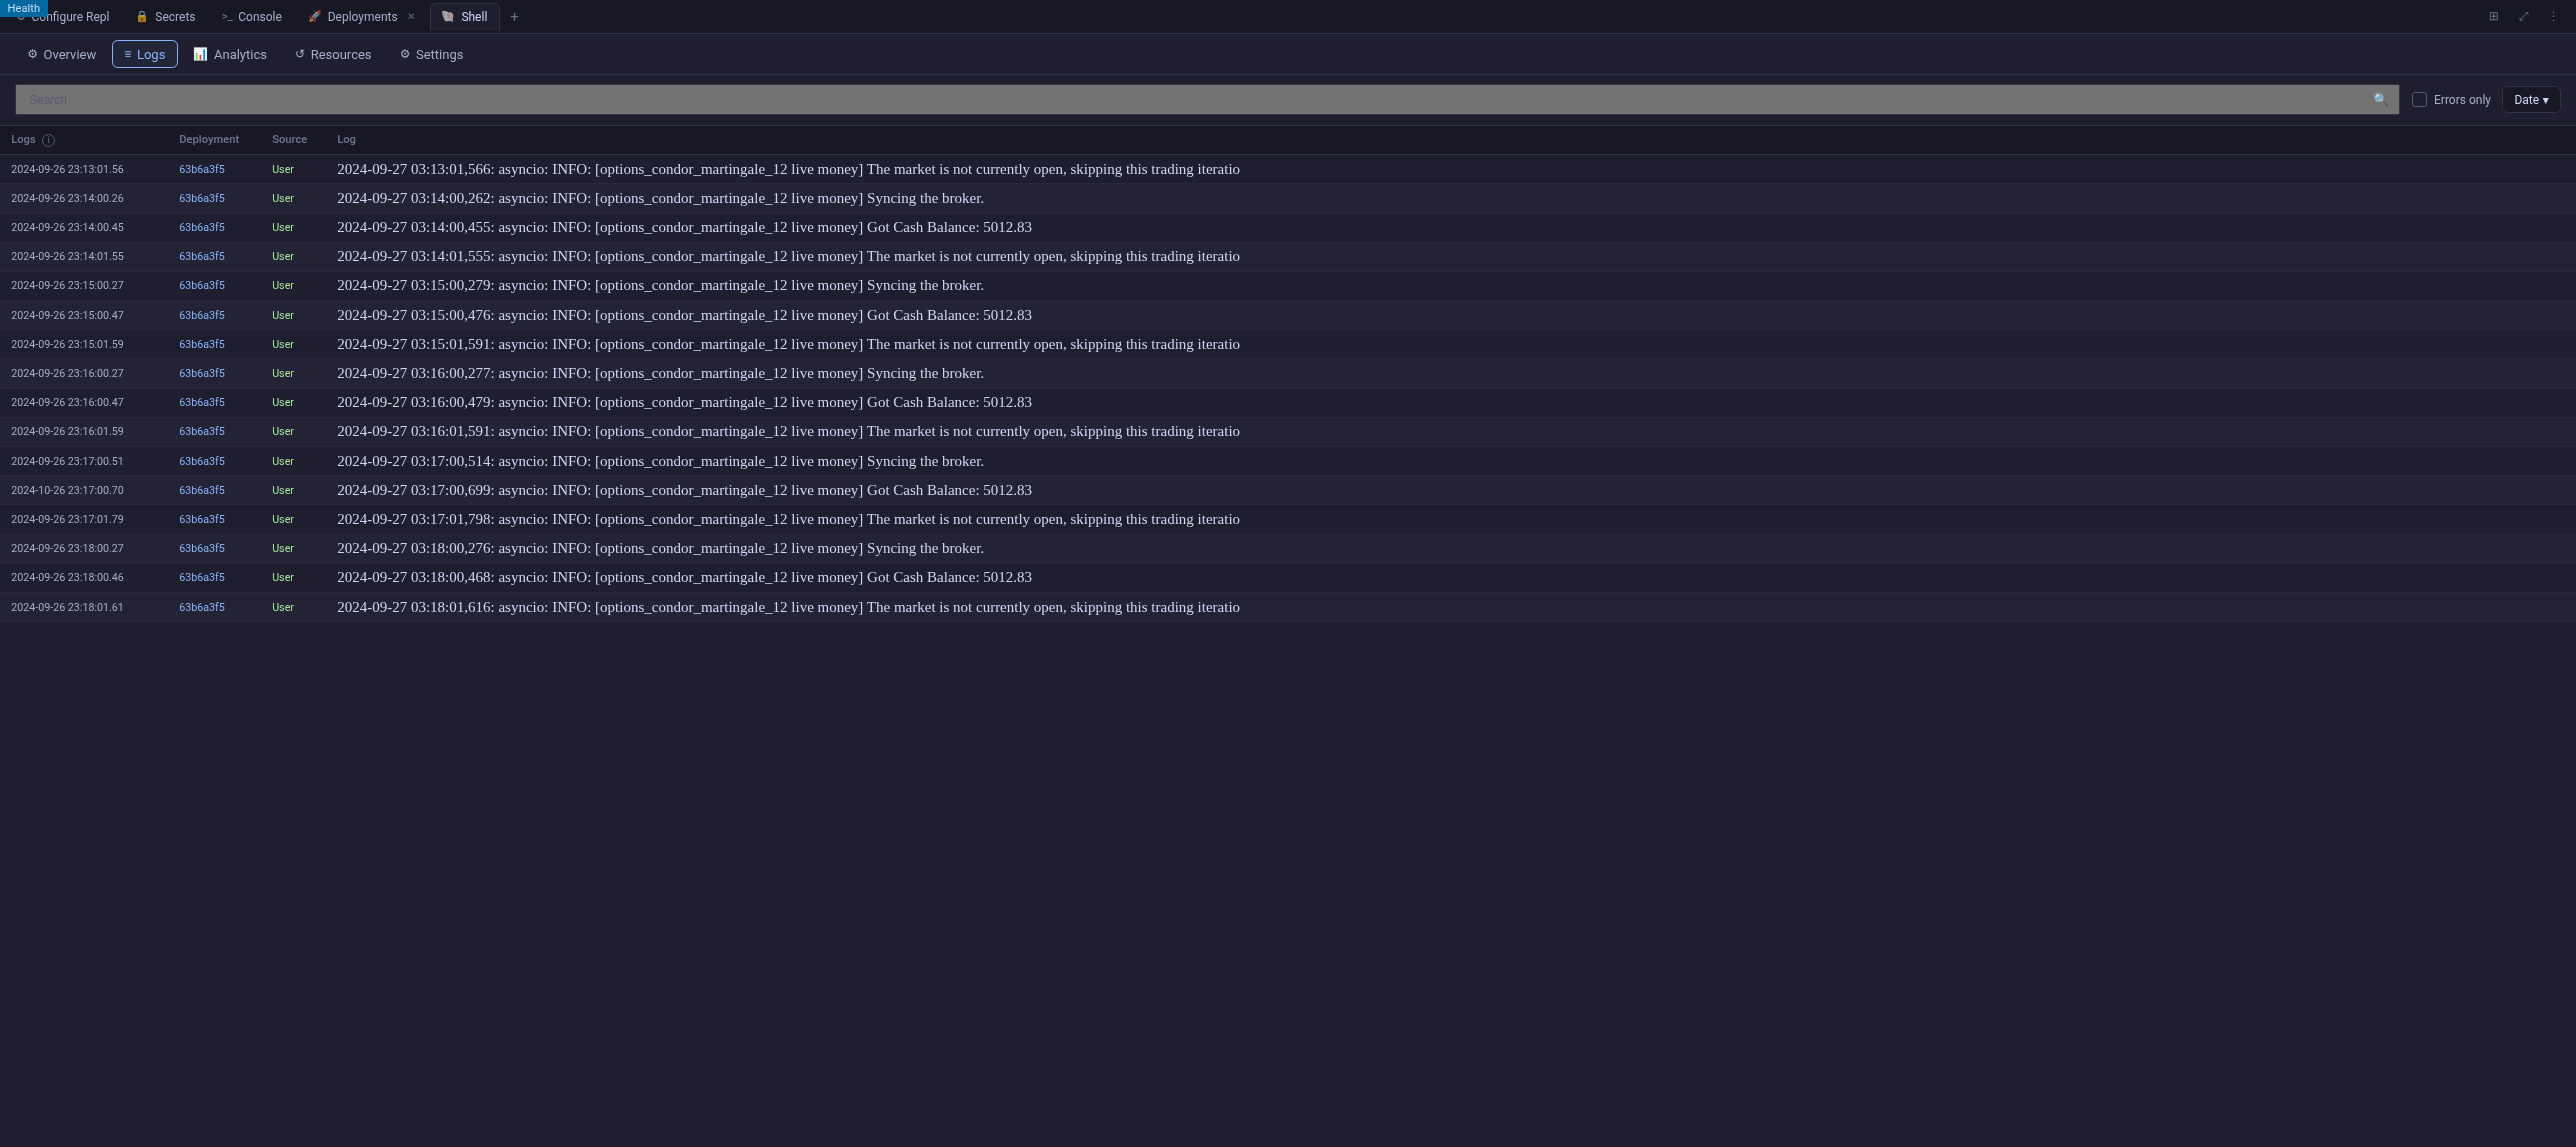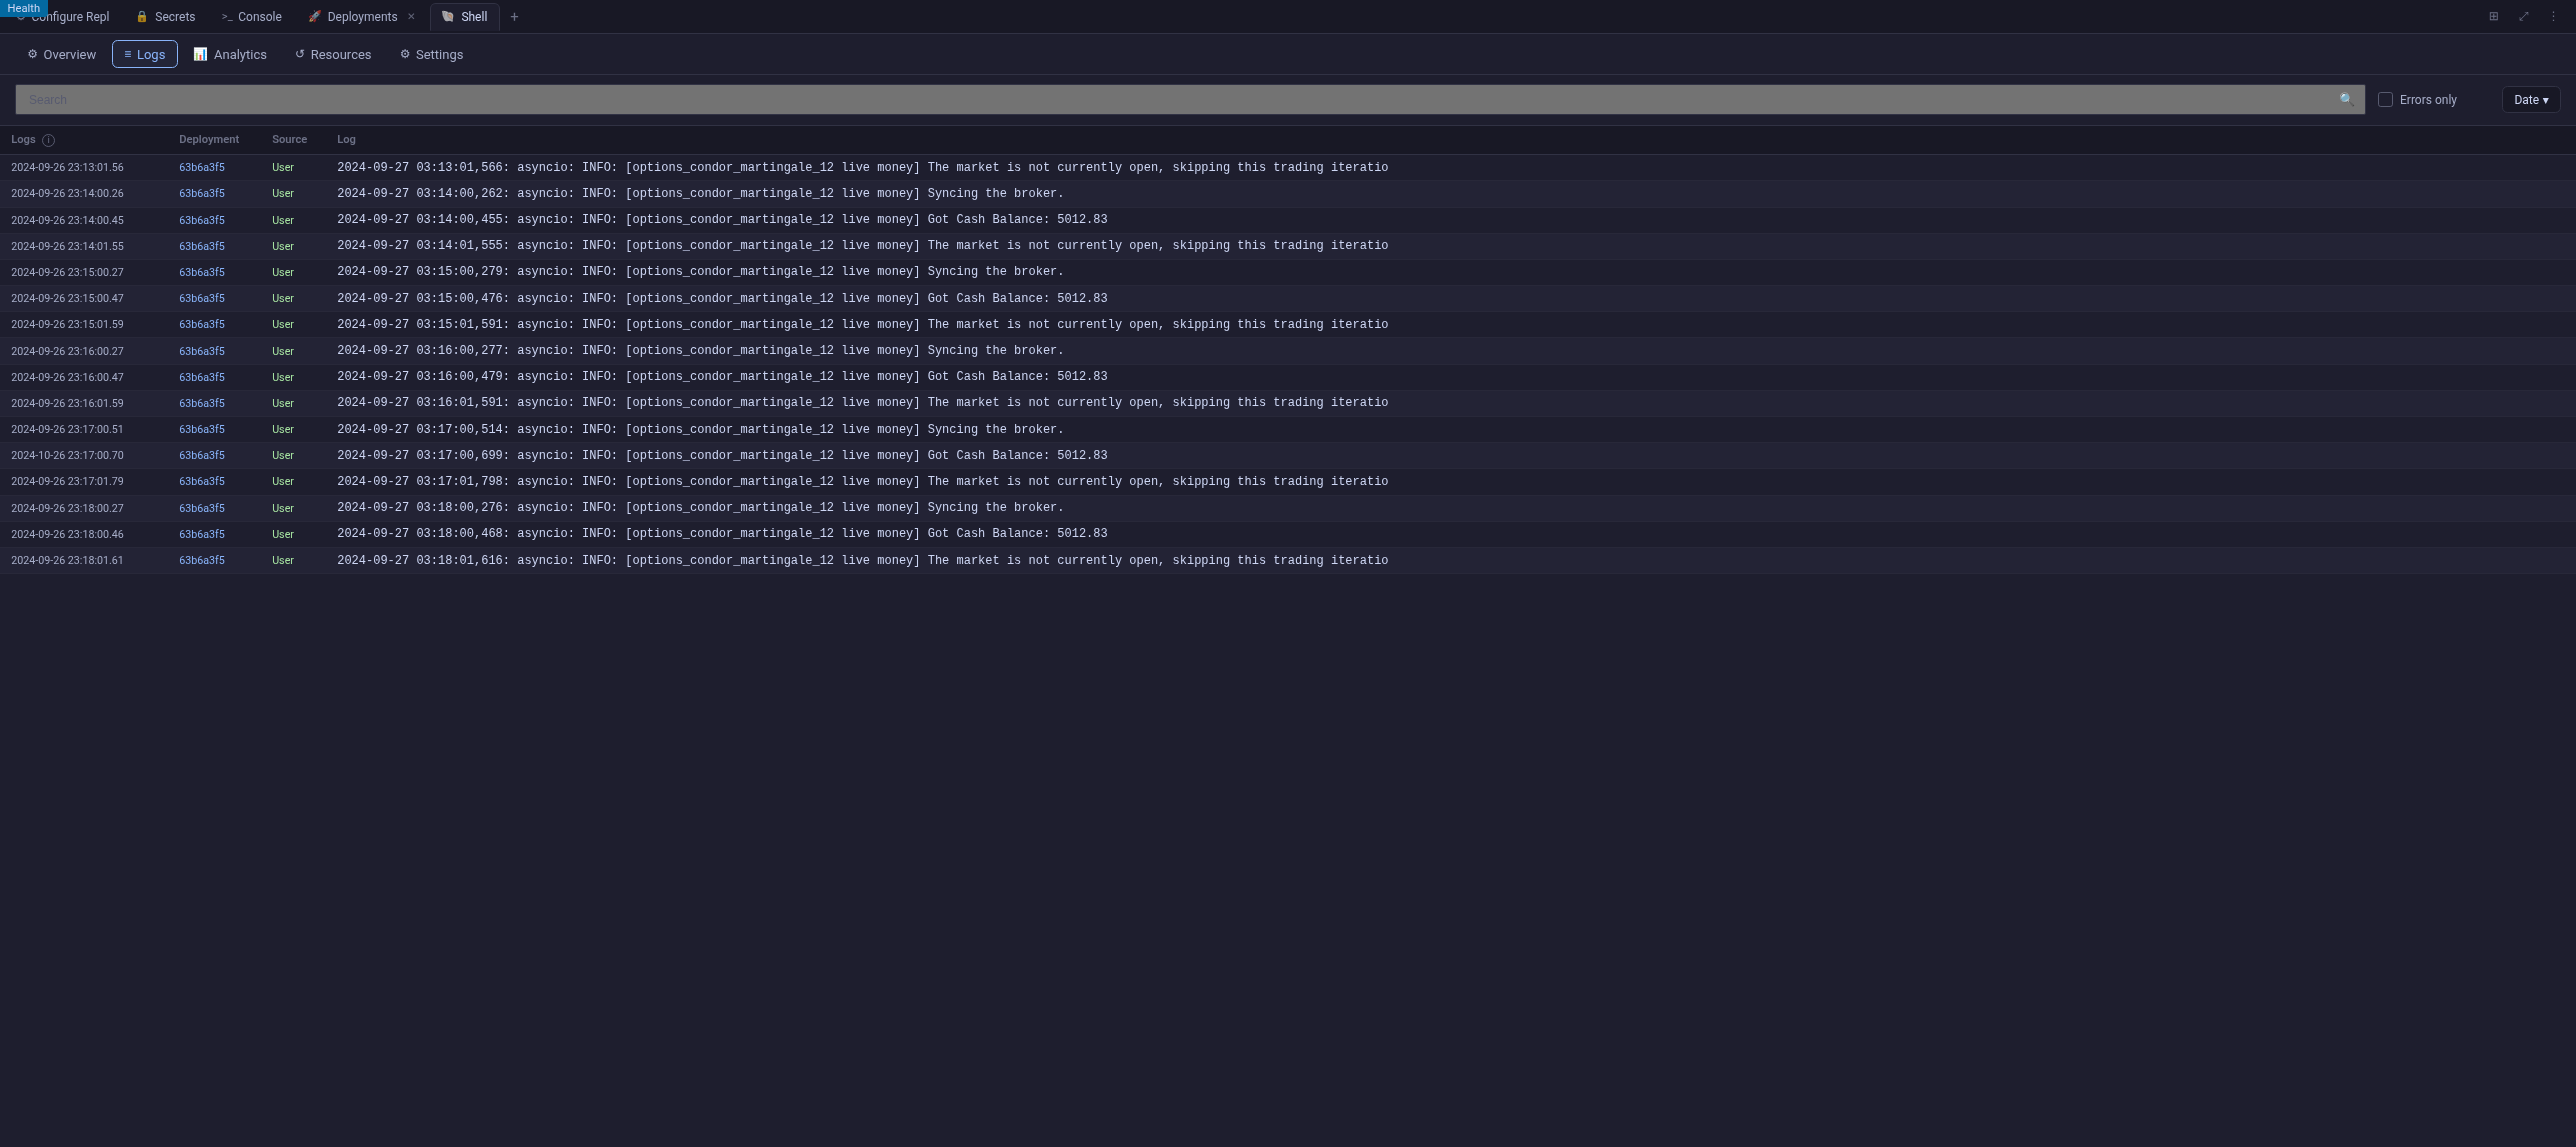--- a/index.html
+++ b/index.html
@@ -174,21 +174,20 @@
       display: flex;
       align-items: center;
       gap: 3.7px;
       padding: 5.6px 11.2px;
       background: #181825;
       border: 0.9px solid #313244;
       border-radius: 5.6px;
       cursor: pointer;
       color: #cdd6f4;
       font-size: 12px;
-      margin-left: 34px;
     }
 
     
     .table-container {
       overflow-y: auto;
       height: calc(100vh - 34px - 41px - 51px);
     }
     table {
       width: 100%;
       border-collapse: collapse;
@@ -221,22 +220,22 @@
       font-size: 11.2px;
       border-bottom: 0.9px solid rgba(49,50,68,0.5);
       white-space: nowrap;
       overflow: hidden;
       text-overflow: ellipsis;
     }
     td:first-child { color: #a6adc8; font-size: 10.7px; }
     td:nth-child(2) { color: #89b4fa; font-size: 10.7px; }
     td:nth-child(3) { color: #a6e3a1; font-size: 10.7px; }
     td:last-child {
-      font-family: Liberation Mono, monospace;
-      font-size: 12px;
+      font-family: Liberation Serif, serif;
+      font-size: 15px;
       color: #cdd6f4;
     }
 
     .info-icon {
       display: inline-flex;
       align-items: center;
       justify-content: center;
       width: 13px;
       height: 13px;
       border-radius: 50%;

